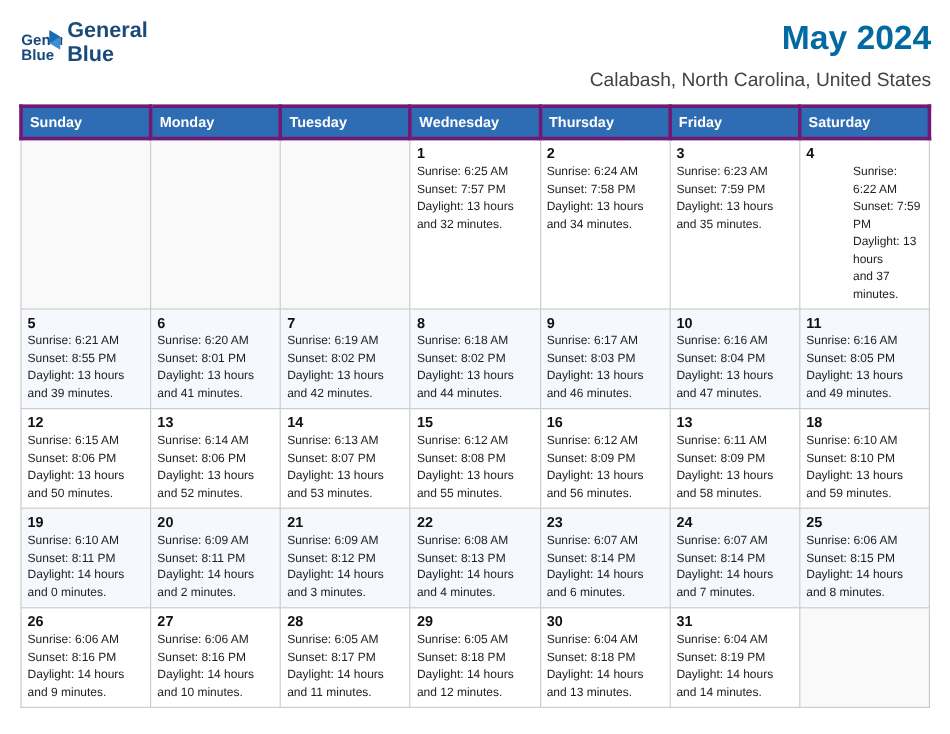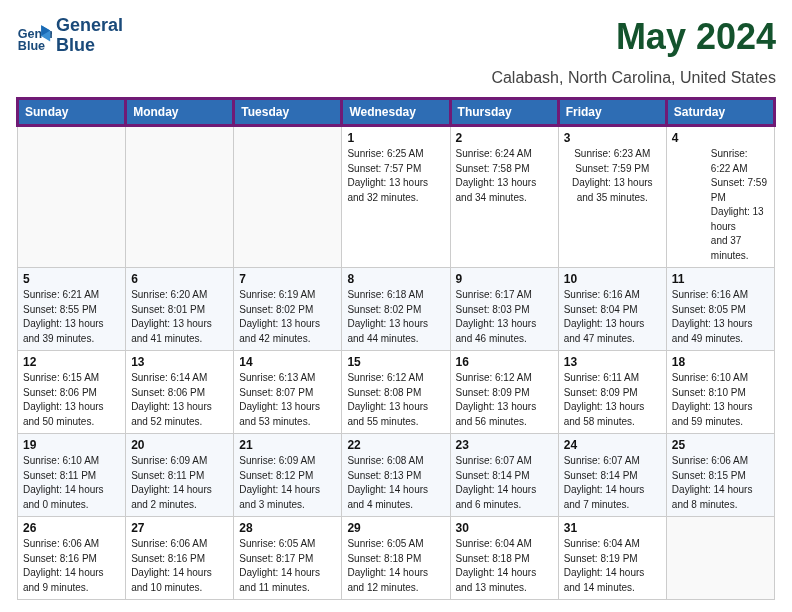--- a/index.html
+++ b/index.html
@@ -29,22 +29,22 @@
     }
     .logo-text span { display: block; }
     .logo-icon {
       width: 36px;
       height: 36px;
     }
     .title-block {
       text-align: right;
     }
     .month-title {
-      font-size: 36px;
-      color: #14532d;
+      font-size: 28px;
+      color: #0369a1;
       font-weight: bold;
     }
     .location {
       font-size: 16px;
       color: #444;
       margin-top: 11px;
     }
     .calendar {
       width: 100%;
       border-collapse: collapse;
@@ -130,21 +130,21 @@
         </td>
         <td>
           <div class="day-num">2</div>
           <div class="day-info" style="white-space: pre-line;">Sunrise: 6:24 AM
 Sunset: 7:58 PM
 Daylight: 13 hours
 and 34 minutes.</div>
         </td>
         <td>
           <div class="day-num">3</div>
-          <div class="day-info" style="white-space: pre-line; text-align: center;">Sunrise: 6:23 AM
+          <div class="day-info" style="white-space: pre-line;">Sunrise: 6:23 AM
 Sunset: 7:59 PM
 Daylight: 13 hours
 and 35 minutes.</div>
         </td>
         <td>
           <div class="day-num">4</div>
           <div class="day-info" style="white-space: pre-line; margin-left: 39px;">Sunrise: 6:22 AM
 Sunset: 7:59 PM
 Daylight: 13 hours
 and 37 minutes.</div>

